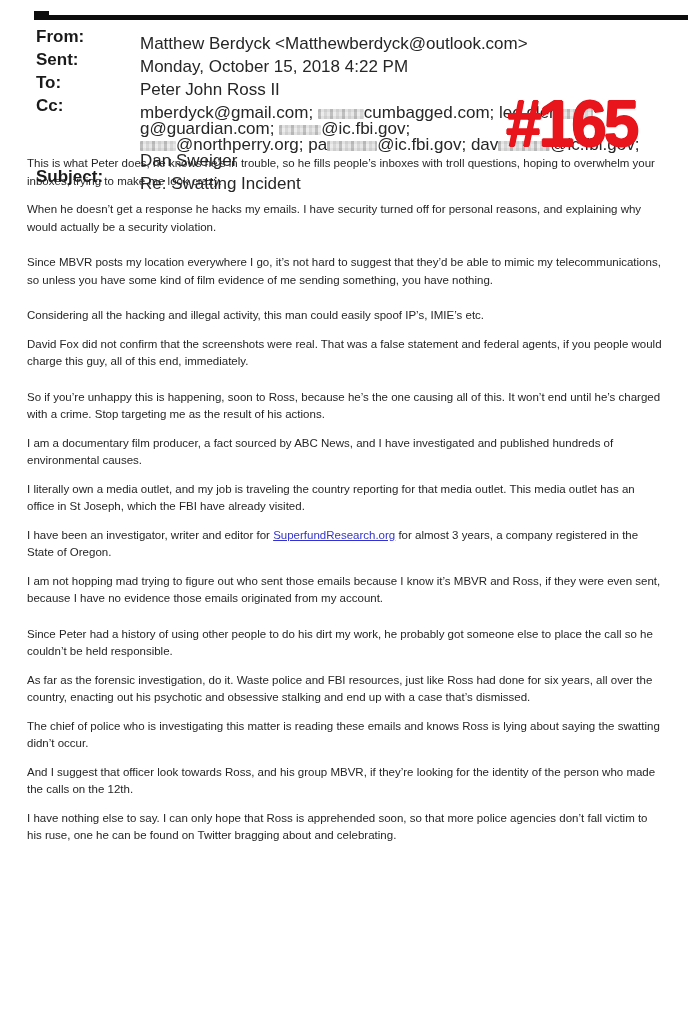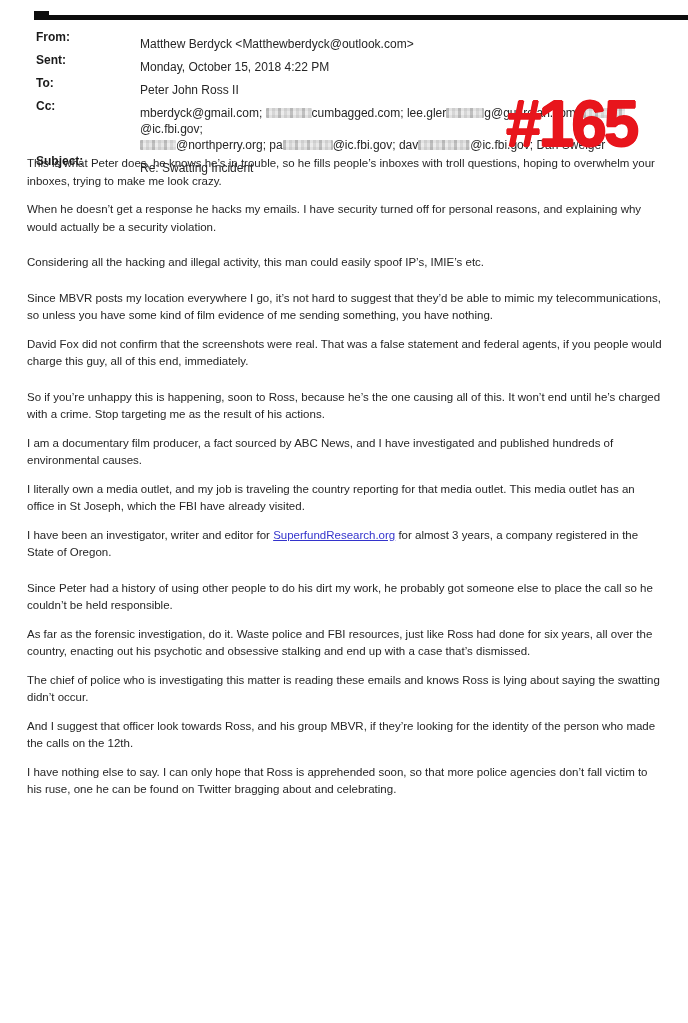--- a/index.html
+++ b/index.html
@@ -23,21 +23,21 @@
   .redaction-notch {
     position: absolute;
     left: 34px; top: 11px;
     width: 15px; height: 9px;
     background: #0d0d0d;
   }
   
   .header {
     position: absolute;
     left: 36px; top: 29px; right: 20px;
-    font-size: 12px;
+    font-size: 17px;
     line-height: 16px;
   }
   .header-row { display: grid; grid-template-columns: 104px 1fr; }
   .header-label { font-weight: bold; color: #1a1a1a; }
   .header-value { color: #262626; margin-top: 7px; }
   
   .redacted {
     display: inline-block;
     height: 10px;
     border-radius: 1px;
@@ -106,27 +106,28 @@
     </div>
     <div class="header-row">
       <div class="header-label">Subject:</div>
       <div class="header-value">Re: Swatting Incident</div>
     </div>
   </div>
 
   <div class="body" id="email-body">
       <p><span>This is what Peter does, he knows he’s in trouble, so he fills people’s inboxes with troll questions, hoping to overwhelm your inboxes, trying to make me look crazy.</span></p>
       <p><span>When he doesn’t get a response he hacks my emails. I have security turned off for personal reasons, and explaining why would actually be a security violation.</span></p>
+      <p class="extra"><span>Since MBVR posts my location everywhere I go, it’s not hard to suggest that they’d be able to mimic my telecommunications, so unless you have some kind of film evidence of me sending something, you have nothing.</span></p>
       <p class="extra"><span>Considering all the hacking and illegal activity, this man could easily spoof IP’s, IMIE’s etc.</span></p>
-      <p class="extra"><span>Since MBVR posts my location everywhere I go, it’s not hard to suggest that they’d be able to mimic my telecommunications, so unless you have some kind of film evidence of me sending something, you have nothing.</span></p>
       <p><span>David Fox did not confirm that the screenshots were real. That was a false statement and federal agents, if you people would charge this guy, all of this end, immediately.</span></p>
       <p class="extra"><span>So if you’re unhappy this is happening, soon to Ross, because he’s the one causing all of this. It won’t end until he’s charged with a crime. Stop targeting me as the result of his actions.</span></p>
       <p><span>I am a documentary film producer, a fact sourced by ABC News, and I have investigated and published hundreds of environmental causes.</span></p>
       <p><span>I literally own a media outlet, and my job is traveling the country reporting for that media outlet. This media outlet has an office in St Joseph, which the FBI have already visited.</span></p>
       <p><span>I have been an investigator, writer and editor for </span><a style="color: rgb(51, 51, 204);">SuperfundResearch.org</a><span> for almost 3 years, a company registered in the State of Oregon.</span></p>
+      <p><span>I am not hopping mad trying to figure out who sent those emails because I know it’s MBVR and Ross, if they were even sent, because I have no evidence those emails originated from my account.</span></p>
       <p class="extra"><span>Since Peter had a history of using other people to do his dirt my work, he probably got someone else to place the call so he couldn’t be held responsible.</span></p>
       <p><span>As far as the forensic investigation, do it. Waste police and FBI resources, just like Ross had done for six years, all over the country, enacting out his psychotic and obsessive stalking and end up with a case that’s dismissed.</span></p>
       <p><span>The chief of police who is investigating this matter is reading these emails and knows Ross is lying about saying the swatting didn’t occur.</span></p>
       <p><span>And I suggest that officer look towards Ross, and his group MBVR, if they’re looking for the identity of the person who made the calls on the 12th.</span></p>
       <p><span>I have nothing else to say. I can only hope that Ross is apprehended soon, so that more police agencies don’t fall victim to his ruse, one he can be found on Twitter bragging about and celebrating.</span></p>
     </div>
 
 </div>
 
 </body></html>

